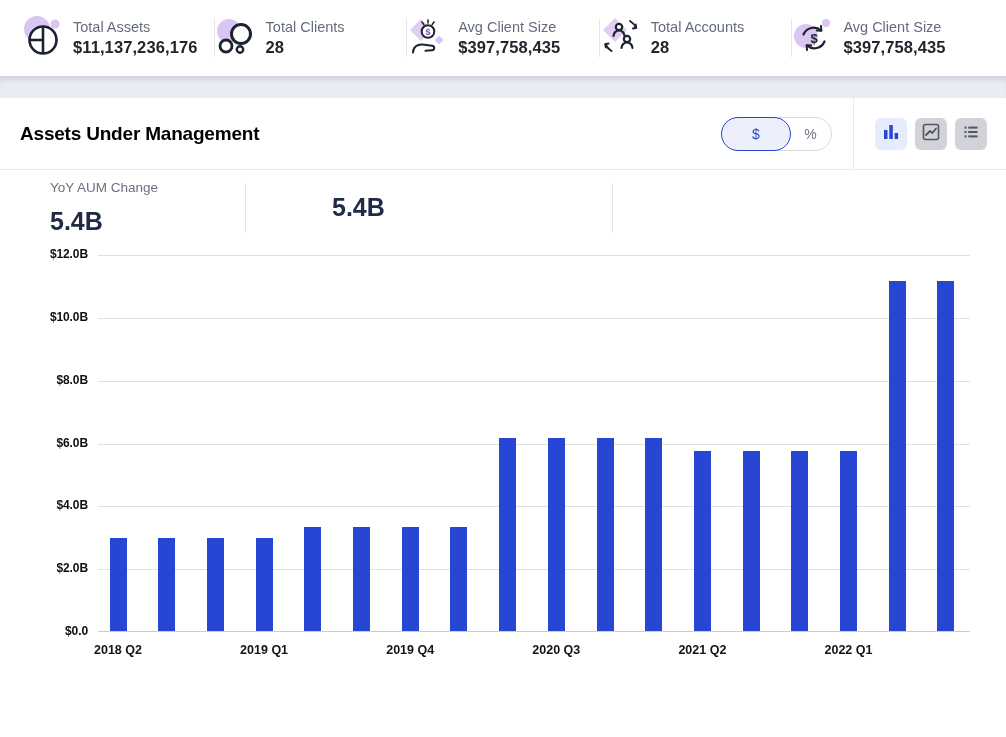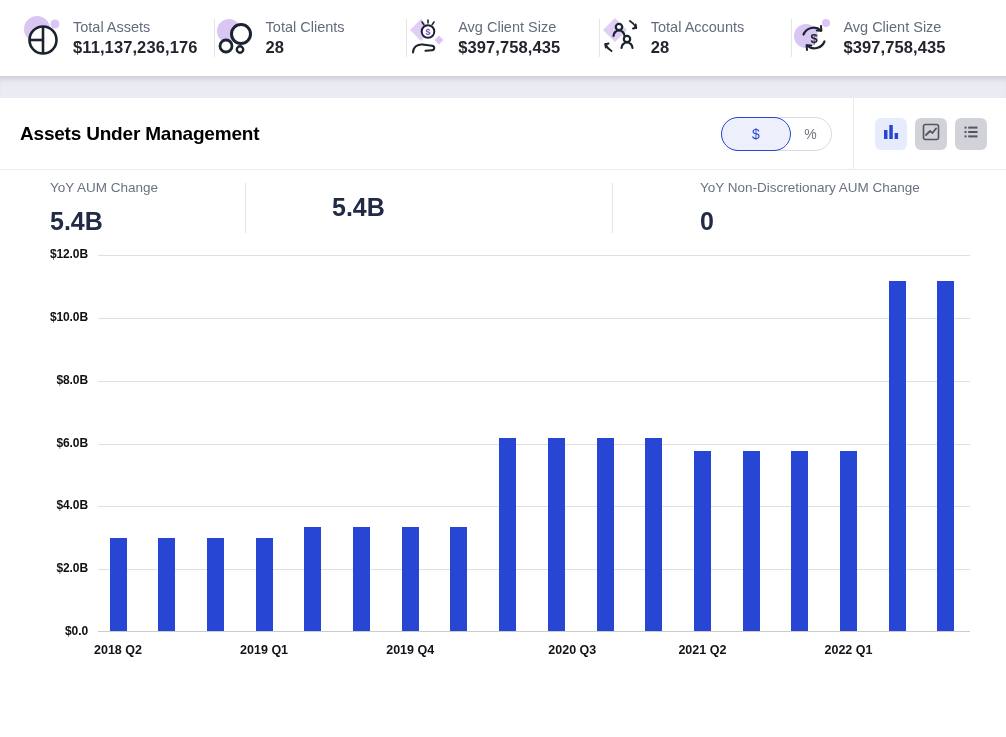--- a/index.html
+++ b/index.html
@@ -203,24 +203,20 @@
     <div class="card-stats">
       <div class="cstat cstat-1">
         <span class="lbl">YoY AUM Change</span>
         <span class="val">5.4B</span>
       </div>
       <div class="cdiv"></div>
       <div class="cstat cstat-2">
         <span class="val">5.4B</span>
       </div>
       <div class="cdiv"></div>
-      <div class="cstat cstat-3">
-        <span class="lbl">YoY Non-Discretionary AUM Change</span>
-        <span class="val">0</span>
-      </div>
     </div>
 
     <div class="chart-wrap">
       <div class="plot">
           <div class="gridline" style="top: 314.167px;"></div>
           <div class="gridline" style="top: 251.333px;"></div>
           <div class="gridline" style="top: 188.5px;"></div>
           <div class="gridline" style="top: 125.667px;"></div>
           <div class="gridline" style="top: 62.8333px;"></div>
           <div class="gridline" style="top: 0px;"></div>
@@ -246,19 +242,19 @@
     <div class="ytick" style="top: 379px;">$0.0</div>
         <div class="ytick" style="top: 316.167px;">$2.0B</div>
         <div class="ytick" style="top: 253.333px;">$4.0B</div>
         <div class="ytick" style="top: 190.5px;">$6.0B</div>
         <div class="ytick" style="top: 127.667px;">$8.0B</div>
         <div class="ytick" style="top: 64.8333px;">$10.0B</div>
         <div class="ytick" style="top: 2px;">$12.0B</div>
         <div class="xtick" style="left: 78px;">2018 Q2</div>
         <div class="xtick" style="left: 224.1px; text-align: center;">2019 Q1</div>
         <div class="xtick" style="left: 370.2px;">2019 Q4</div>
-        <div class="xtick" style="left: 516.3px; text-align: right;">2020 Q3</div>
+        <div class="xtick" style="left: 516.3px;">2020 Q3</div>
         <div class="xtick" style="left: 662.4px;">2021 Q2</div>
         <div class="xtick" style="left: 808.5px;">2022 Q1</div>
       </div>
 
   </div>
 </div>
 
 </body></html>

